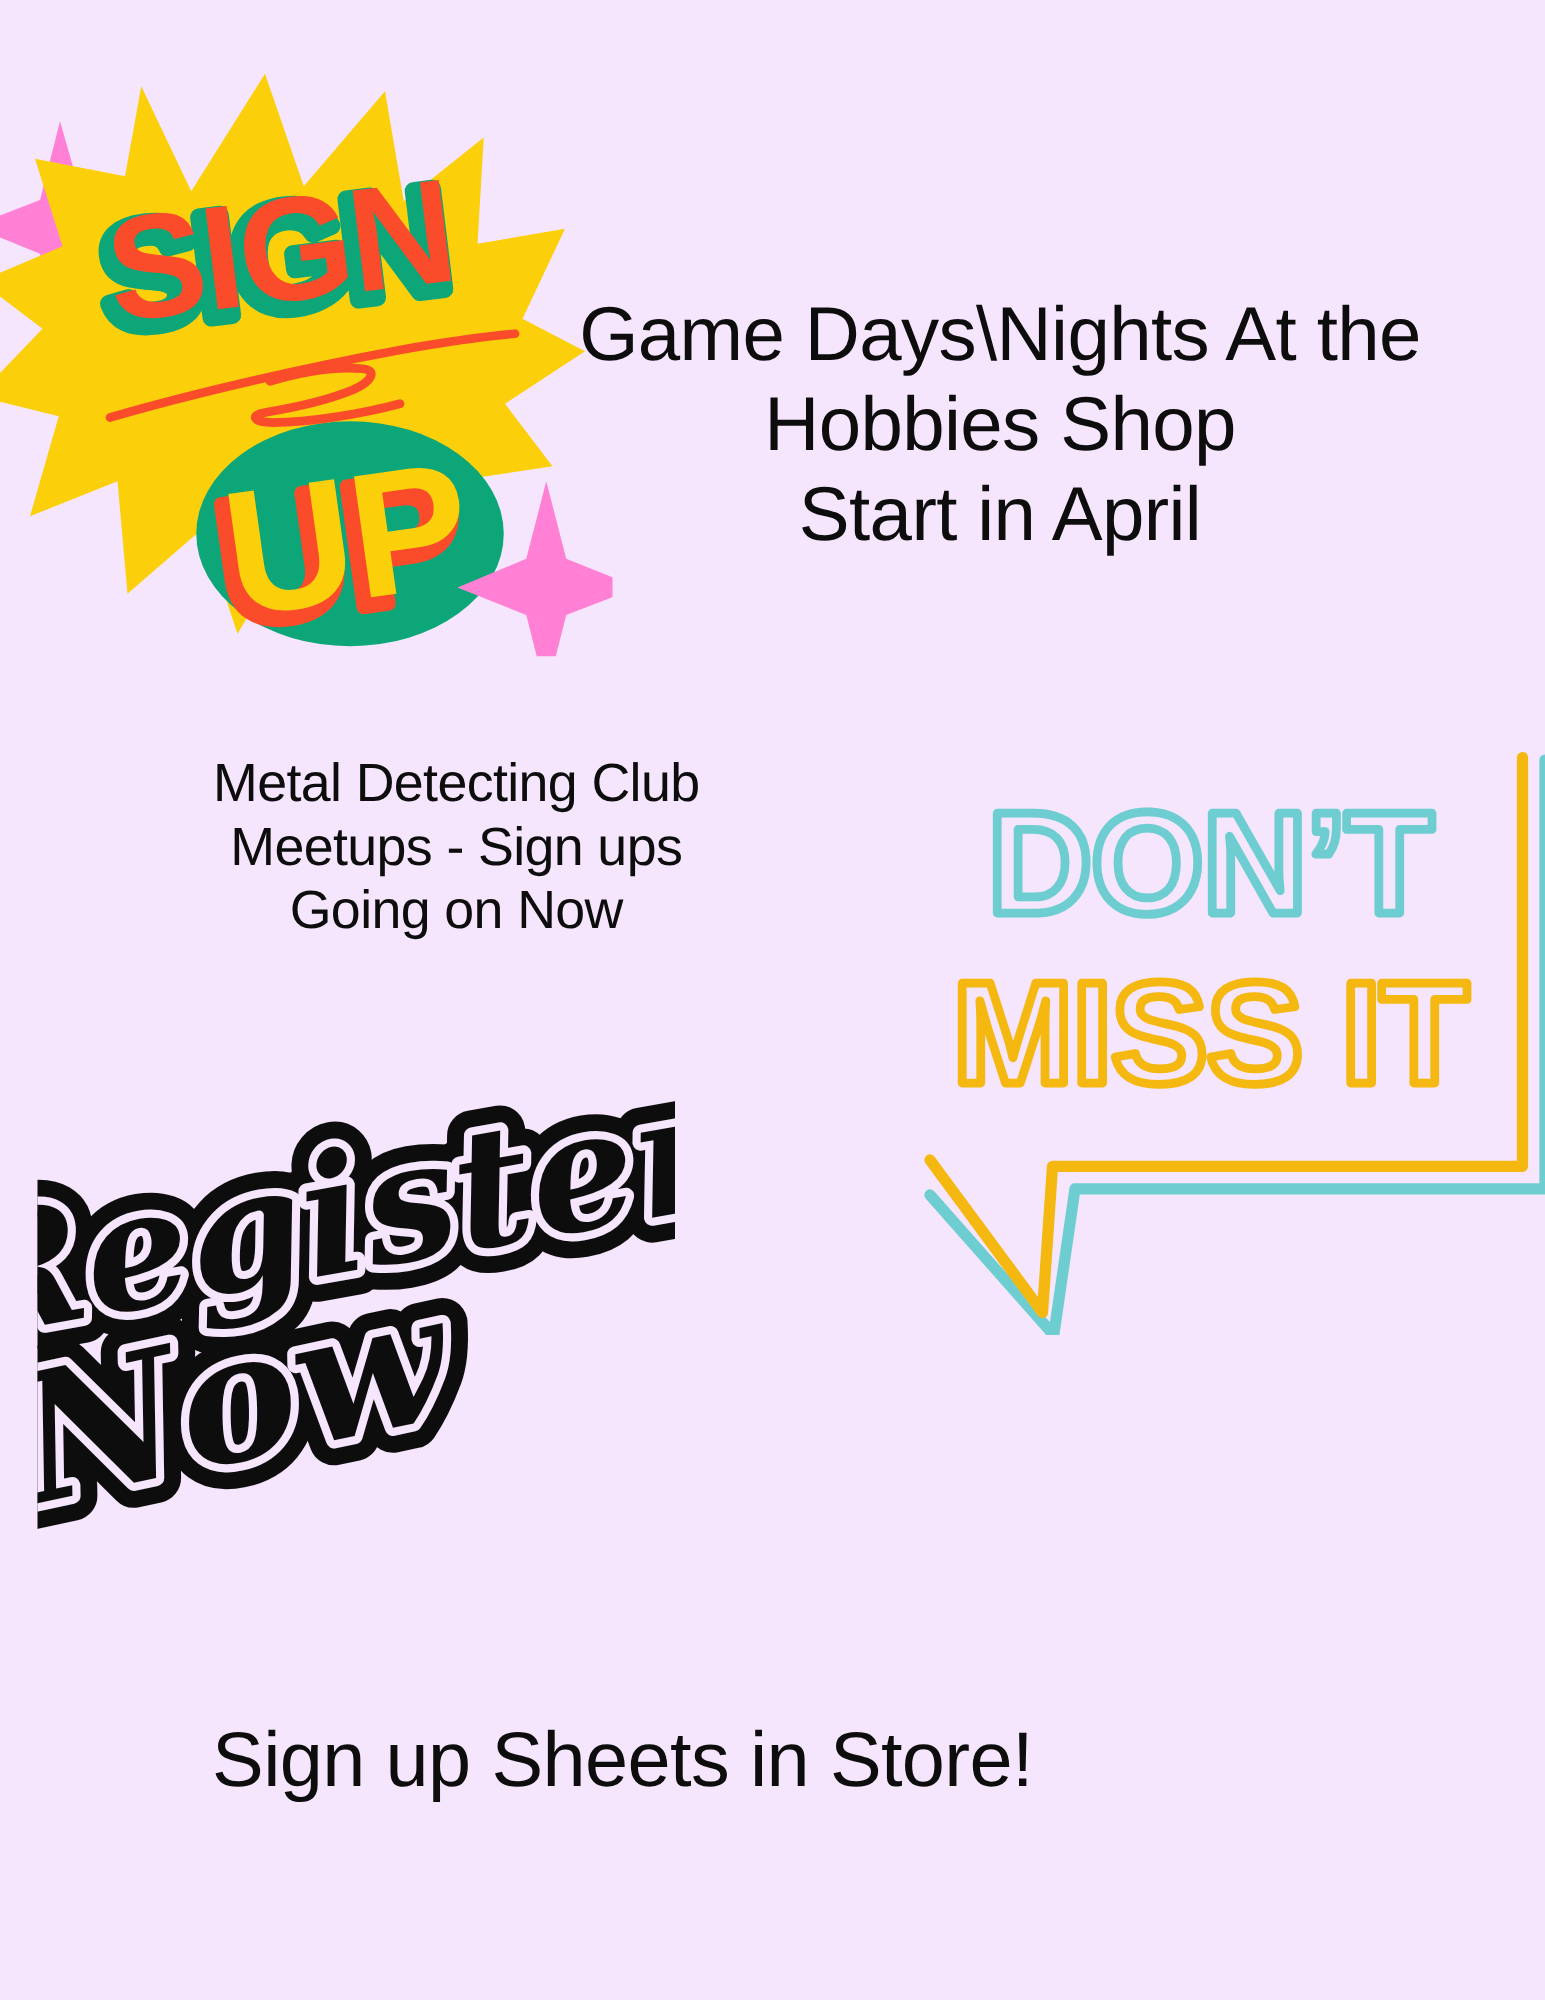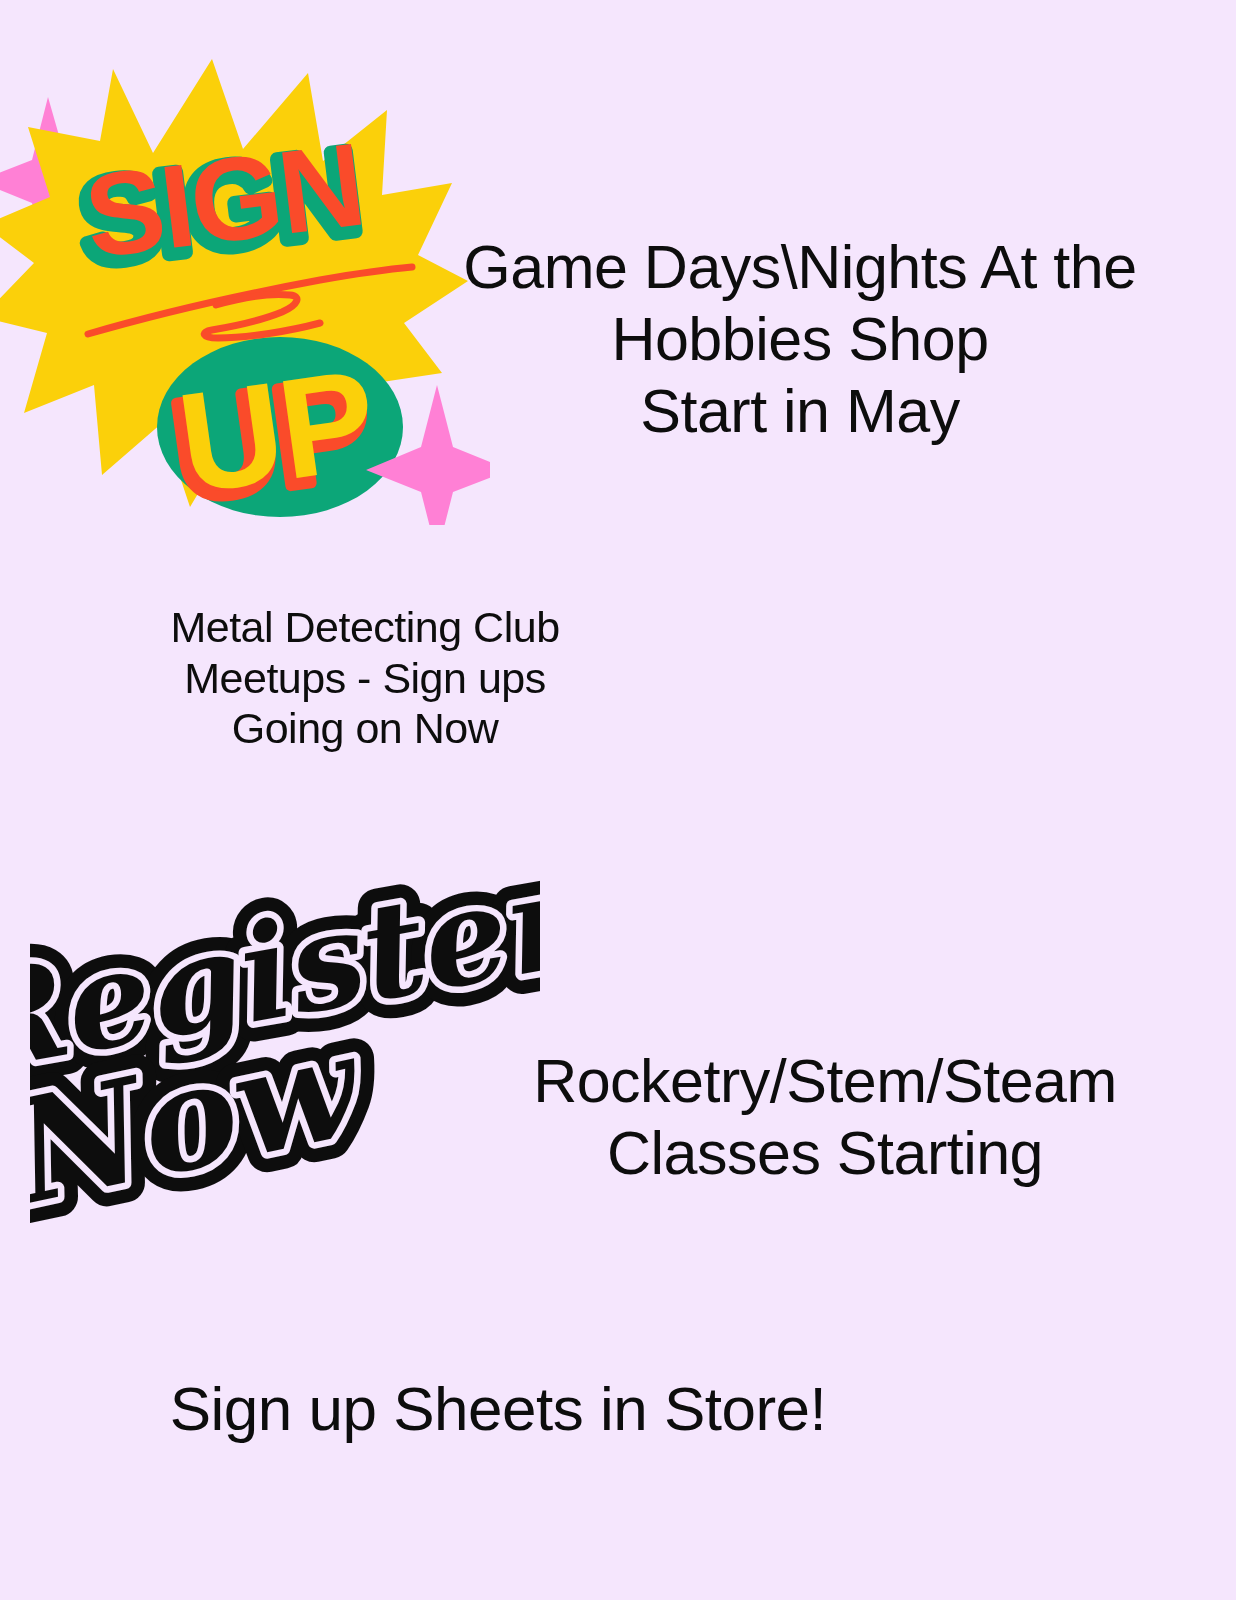--- a/index.html
+++ b/index.html
@@ -132,43 +132,61 @@
 
       <g transform="rotate(-8 290 400)">
         <text x="290" y="425" text-anchor="middle" font-family="'Liberation Sans', sans-serif" font-size="142" font-weight="bold" font-stretch="condensed" letter-spacing="-2" fill="#fa4b2a" stroke="#fa4b2a" stroke-width="11" stroke-linejoin="round" transform="translate(-7,7)">UP</text>
         <text x="290" y="425" text-anchor="middle" font-family="'Liberation Sans', sans-serif" font-size="142" font-weight="bold" font-stretch="condensed" letter-spacing="-2" fill="#fbd00a">UP</text>
       </g>
     </svg>
   </div>
 
   <div class="copy" id="copy-game">Game Days\Nights At the
 Hobbies Shop
-Start in May</div>
+Start in April</div>
 
   <div class="copy" id="copy-metal">Metal Detecting Club
 Meetups - Sign ups
 Going on Now</div>
 
+  <div class="layer" id="bubble-dontmiss">
+    <svg width="536" height="470" viewBox="0 0 536 470" xmlns="http://www.w3.org/2000/svg">
+
+      <g fill="none" stroke="#6dcdd0" stroke-width="9" stroke-linecap="round" stroke-linejoin="round">
+        <path d="M536 10 L536 353 L160 353 L143 470 L44 358"></path>
+      </g>
+
+      <g fill="none" stroke="#f5b810" stroke-width="9" stroke-linecap="round" stroke-linejoin="round">
+        <path d="M518 8 L518 335 L142 335 L134 452 L44 330"></path>
+      </g>
+
+      <g>
+        <text x="268" y="132" text-anchor="middle" font-family="'Liberation Sans', sans-serif" font-size="116" font-weight="bold" letter-spacing="-1" fill="none" stroke="#6dcdd0" stroke-width="7" stroke-linejoin="round">DON’T</text>
+      </g>
+
+      <g>
+        <text x="268" y="268" text-anchor="middle" font-family="'Liberation Sans', sans-serif" font-size="116" font-weight="bold" letter-spacing="-1" fill="none" stroke="#f5b810" stroke-width="7" stroke-linejoin="round">MISS IT</text>
+      </g>
+    </svg>
+  </div>
 
   <div class="layer" id="script-register">
     <svg width="510" height="370" viewBox="0 0 510 370" xmlns="http://www.w3.org/2000/svg">
 
       <g transform="rotate(-10 240 120)">
         <text x="240" y="150" text-anchor="middle" font-family="'DejaVu Serif', serif" font-style="italic" font-weight="bold" font-size="132" fill="none" stroke="#f5e6fd" stroke-width="30" stroke-linejoin="round">Register</text>
         <text x="240" y="150" text-anchor="middle" font-family="'DejaVu Serif', serif" font-style="italic" font-weight="bold" font-size="132" fill="none" stroke="#0d0d0d" stroke-width="40" stroke-linejoin="round">Register</text>
         <text x="240" y="150" text-anchor="middle" font-family="'DejaVu Serif', serif" font-style="italic" font-weight="bold" font-size="132" fill="none" stroke="#f5e6fd" stroke-width="13" stroke-linejoin="round">Register</text>
         <text x="240" y="150" text-anchor="middle" font-family="'DejaVu Serif', serif" font-style="italic" font-weight="bold" font-size="132" fill="#0d0d0d">Register</text>
       </g>
       <g transform="rotate(-12 160 272)">
         <text x="160" y="300" text-anchor="middle" font-family="'DejaVu Serif', serif" font-style="italic" font-weight="bold" font-size="142" fill="none" stroke="#f5e6fd" stroke-width="30" stroke-linejoin="round">Now</text>
         <text x="160" y="300" text-anchor="middle" font-family="'DejaVu Serif', serif" font-style="italic" font-weight="bold" font-size="142" fill="none" stroke="#0d0d0d" stroke-width="40" stroke-linejoin="round">Now</text>
         <text x="160" y="300" text-anchor="middle" font-family="'DejaVu Serif', serif" font-style="italic" font-weight="bold" font-size="142" fill="none" stroke="#f5e6fd" stroke-width="13" stroke-linejoin="round">Now</text>
         <text x="160" y="300" text-anchor="middle" font-family="'DejaVu Serif', serif" font-style="italic" font-weight="bold" font-size="142" fill="#0d0d0d">Now</text>
       </g>
     </svg>
   </div>
 
-  <div class="copy" id="copy-rocketry">Rocketry/Stem/Steam
-Classes Starting</div>
 
   <div class="copy" id="copy-footer">Sign up Sheets in Store!</div>
 
 </div>
 
 </body></html>

